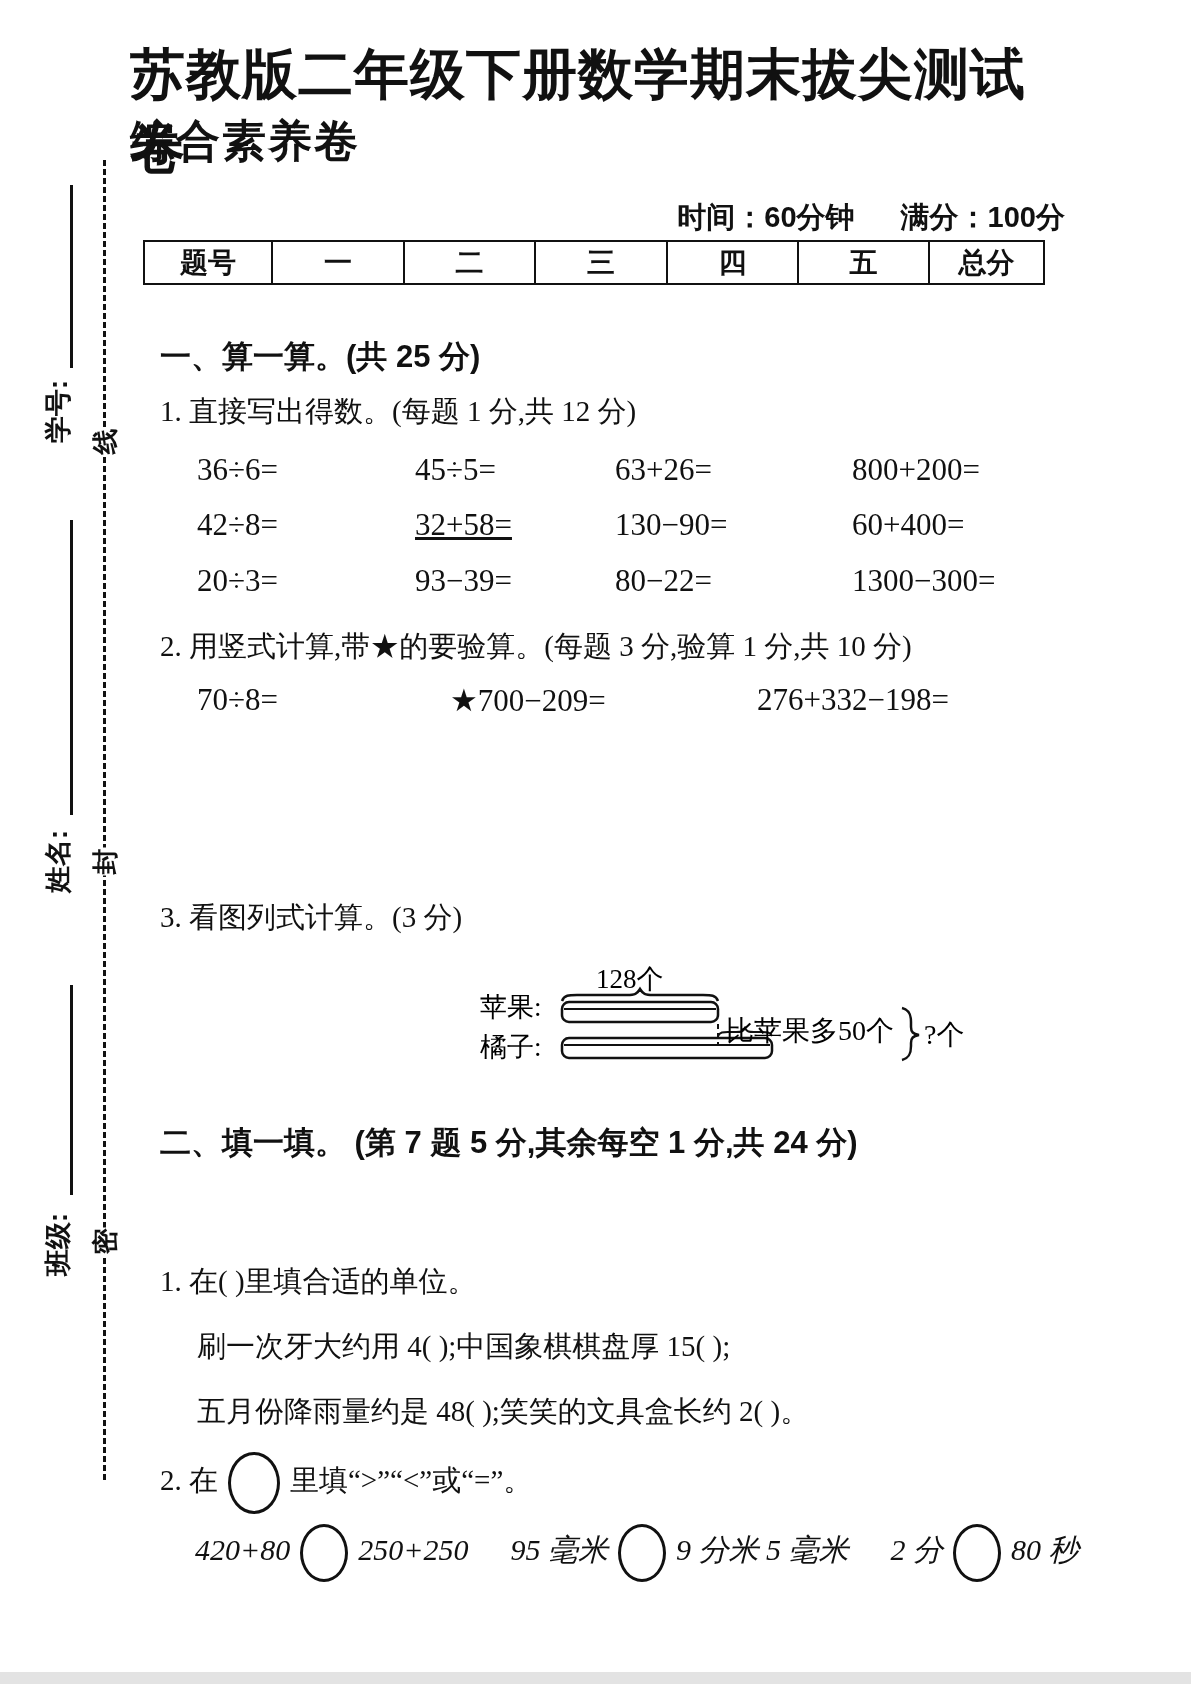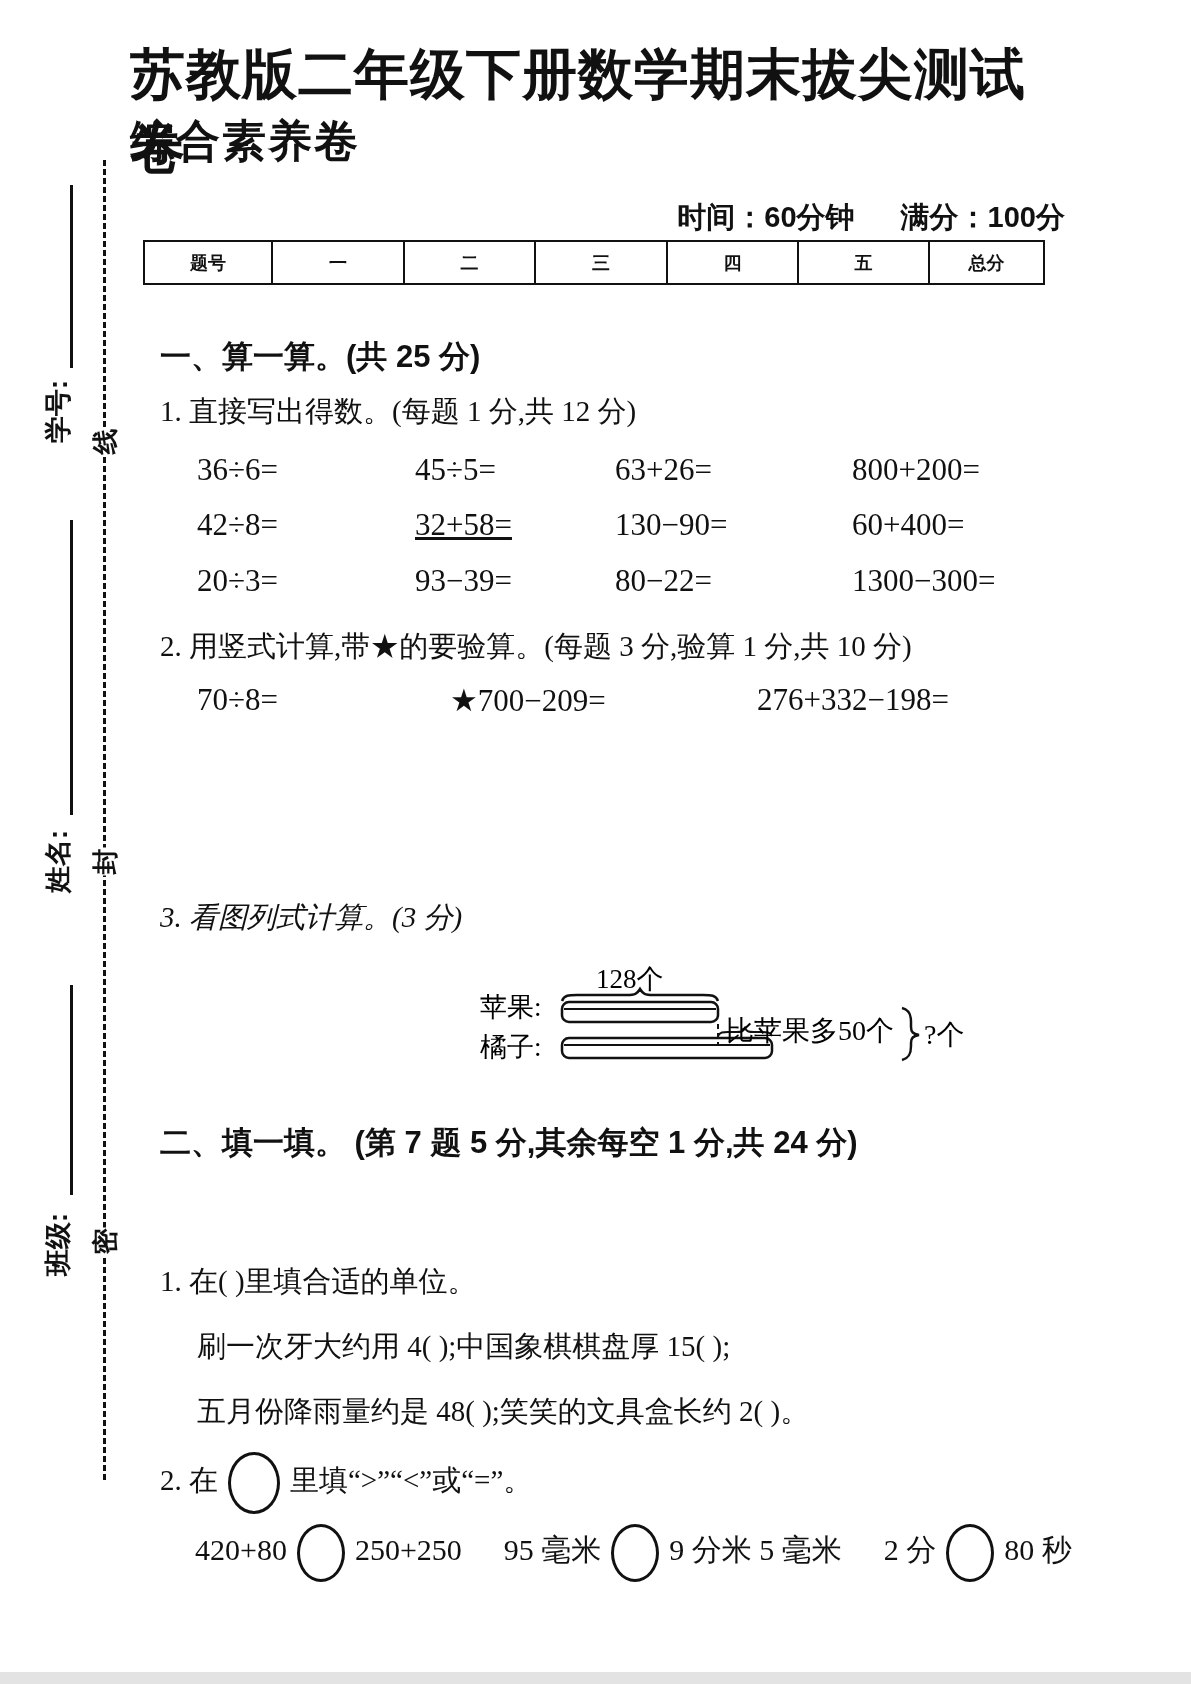--- a/index.html
+++ b/index.html
@@ -11,21 +11,21 @@
   .hei{font-family:"Liberation Sans",sans-serif;font-weight:bold;}
   .kai{font-family:"Liberation Serif",serif;}
   
   .title1{left:130px;top:38px;width:930px;text-align:left;font-size:55px;letter-spacing:1px;}
   .title2{left:130px;top:112px;width:930px;font-size:44px;letter-spacing:2px;}
   .meta{top:198px;right:126px;font-size:29px;}
   .meta span{margin-left:38px;}
   .meta span:first-child{margin-left:0;}
   
   table.score{position:absolute;left:143px;top:240px;width:902px;border-collapse:collapse;}
-  table.score td{border:2.5px solid #111;text-align:center;font-size:18px;
+  table.score td{border:2.5px solid #111;text-align:center;font-size:28px;
     font-family:"Liberation Sans",sans-serif;font-weight:bold;padding:0;}
   table.score tr.hdr td{height:41px;}
   table.score tr.scr td{height:37px;}
   
   .sec-head{font-size:31px;}
   .q-label{font-size:29px;}
   .arith{font-size:31px;}
   .arith span{position:absolute;white-space:nowrap;}
   
   .oval{display:inline-block;width:42px;height:52px;border:3px solid #111;border-radius:50%;
@@ -107,21 +107,21 @@
   <span style="left:852px;top:563px;text-align:center;">1300−300=</span>
 </div>
 
 <div class="abs kai q-label" style="left:160px;top:627px;">2. 用竖式计算,带★的要验算。(每题 3 分,验算 1 分,共 10 分)</div>
 <div class="abs arith">
   <span style="left:197px;top:682px;">70÷8=</span>
   <span style="left:450px;top:682px;">★700−209=</span>
   <span style="left:757px;top:682px;">276+332−198=</span>
 </div>
 
-<div class="abs kai q-label" style="left:160px;top:898px;font-style:italic;">3. 看图列式计算。(3 分)</div>
+<div class="abs kai q-label" style="left:160px;top:898px;">3. 看图列式计算。(3 分)</div>
 
 <svg class="abs" style="left:478px;top:958px;" width="500" height="112" viewBox="0 0 500 112">
   <text x="2" y="58" font-size="27">苹果:</text>
   <text x="118" y="30" font-size="27">128个</text>
 
   <path d="M84,43 C86,37 91,37 99,37 L149,37 C157,37 159,36 162,31 C165,36 167,37 175,37 L225,37 C233,37 238,37 240,43" fill="none" stroke="#111" stroke-width="2.5"></path>
 
   <rect x="84" y="44" width="156" height="20" rx="7" fill="none" stroke="#111" stroke-width="2.5"></rect>
   <line x1="86" y1="51" x2="238" y2="51" stroke="#111" stroke-width="2"></line>
 
@@ -141,17 +141,17 @@
 <div class="abs hei sec-head" style="left:160px;top:1122px;">二、填一填。 (第 7 题 5 分,其余每空 1 分,共 24 分)</div>
 
 <div class="abs kai q-label" style="left:160px;top:1262px;">1. 在(       )里填合适的单位。</div>
 <div class="abs kai q-label" style="left:197px;top:1327px;">刷一次牙大约用 4(       );中国象棋棋盘厚 15(       );</div>
 <div class="abs kai q-label" style="left:197px;top:1392px;">五月份降雨量约是 48(       );笑笑的文具盒长约 2(       )。</div>
 
 <div class="abs kai q-label" style="left:160px;top:1452px;">
   <span>2. 在</span><span class="oval" style="width:46px;height:56px;"></span><span>里填“&gt;”“&lt;”或“=”。</span>
 </div>
 
-<div class="abs kai cmprow" style="left:195px;top:1524px;">
+<div class="abs kai cmprow" style="left:195px;top:1524px;font-style:italic;">
   <span>420+80</span><span class="oval"></span><span>250+250</span><span class="sp"></span><span>95 毫米</span><span class="oval"></span><span>9 分米 5 毫米</span><span class="sp"></span><span>2 分</span><span class="oval"></span><span>80 秒</span>
 </div>
 
 <div class="abs bstrip"></div>
 
 </body></html>

